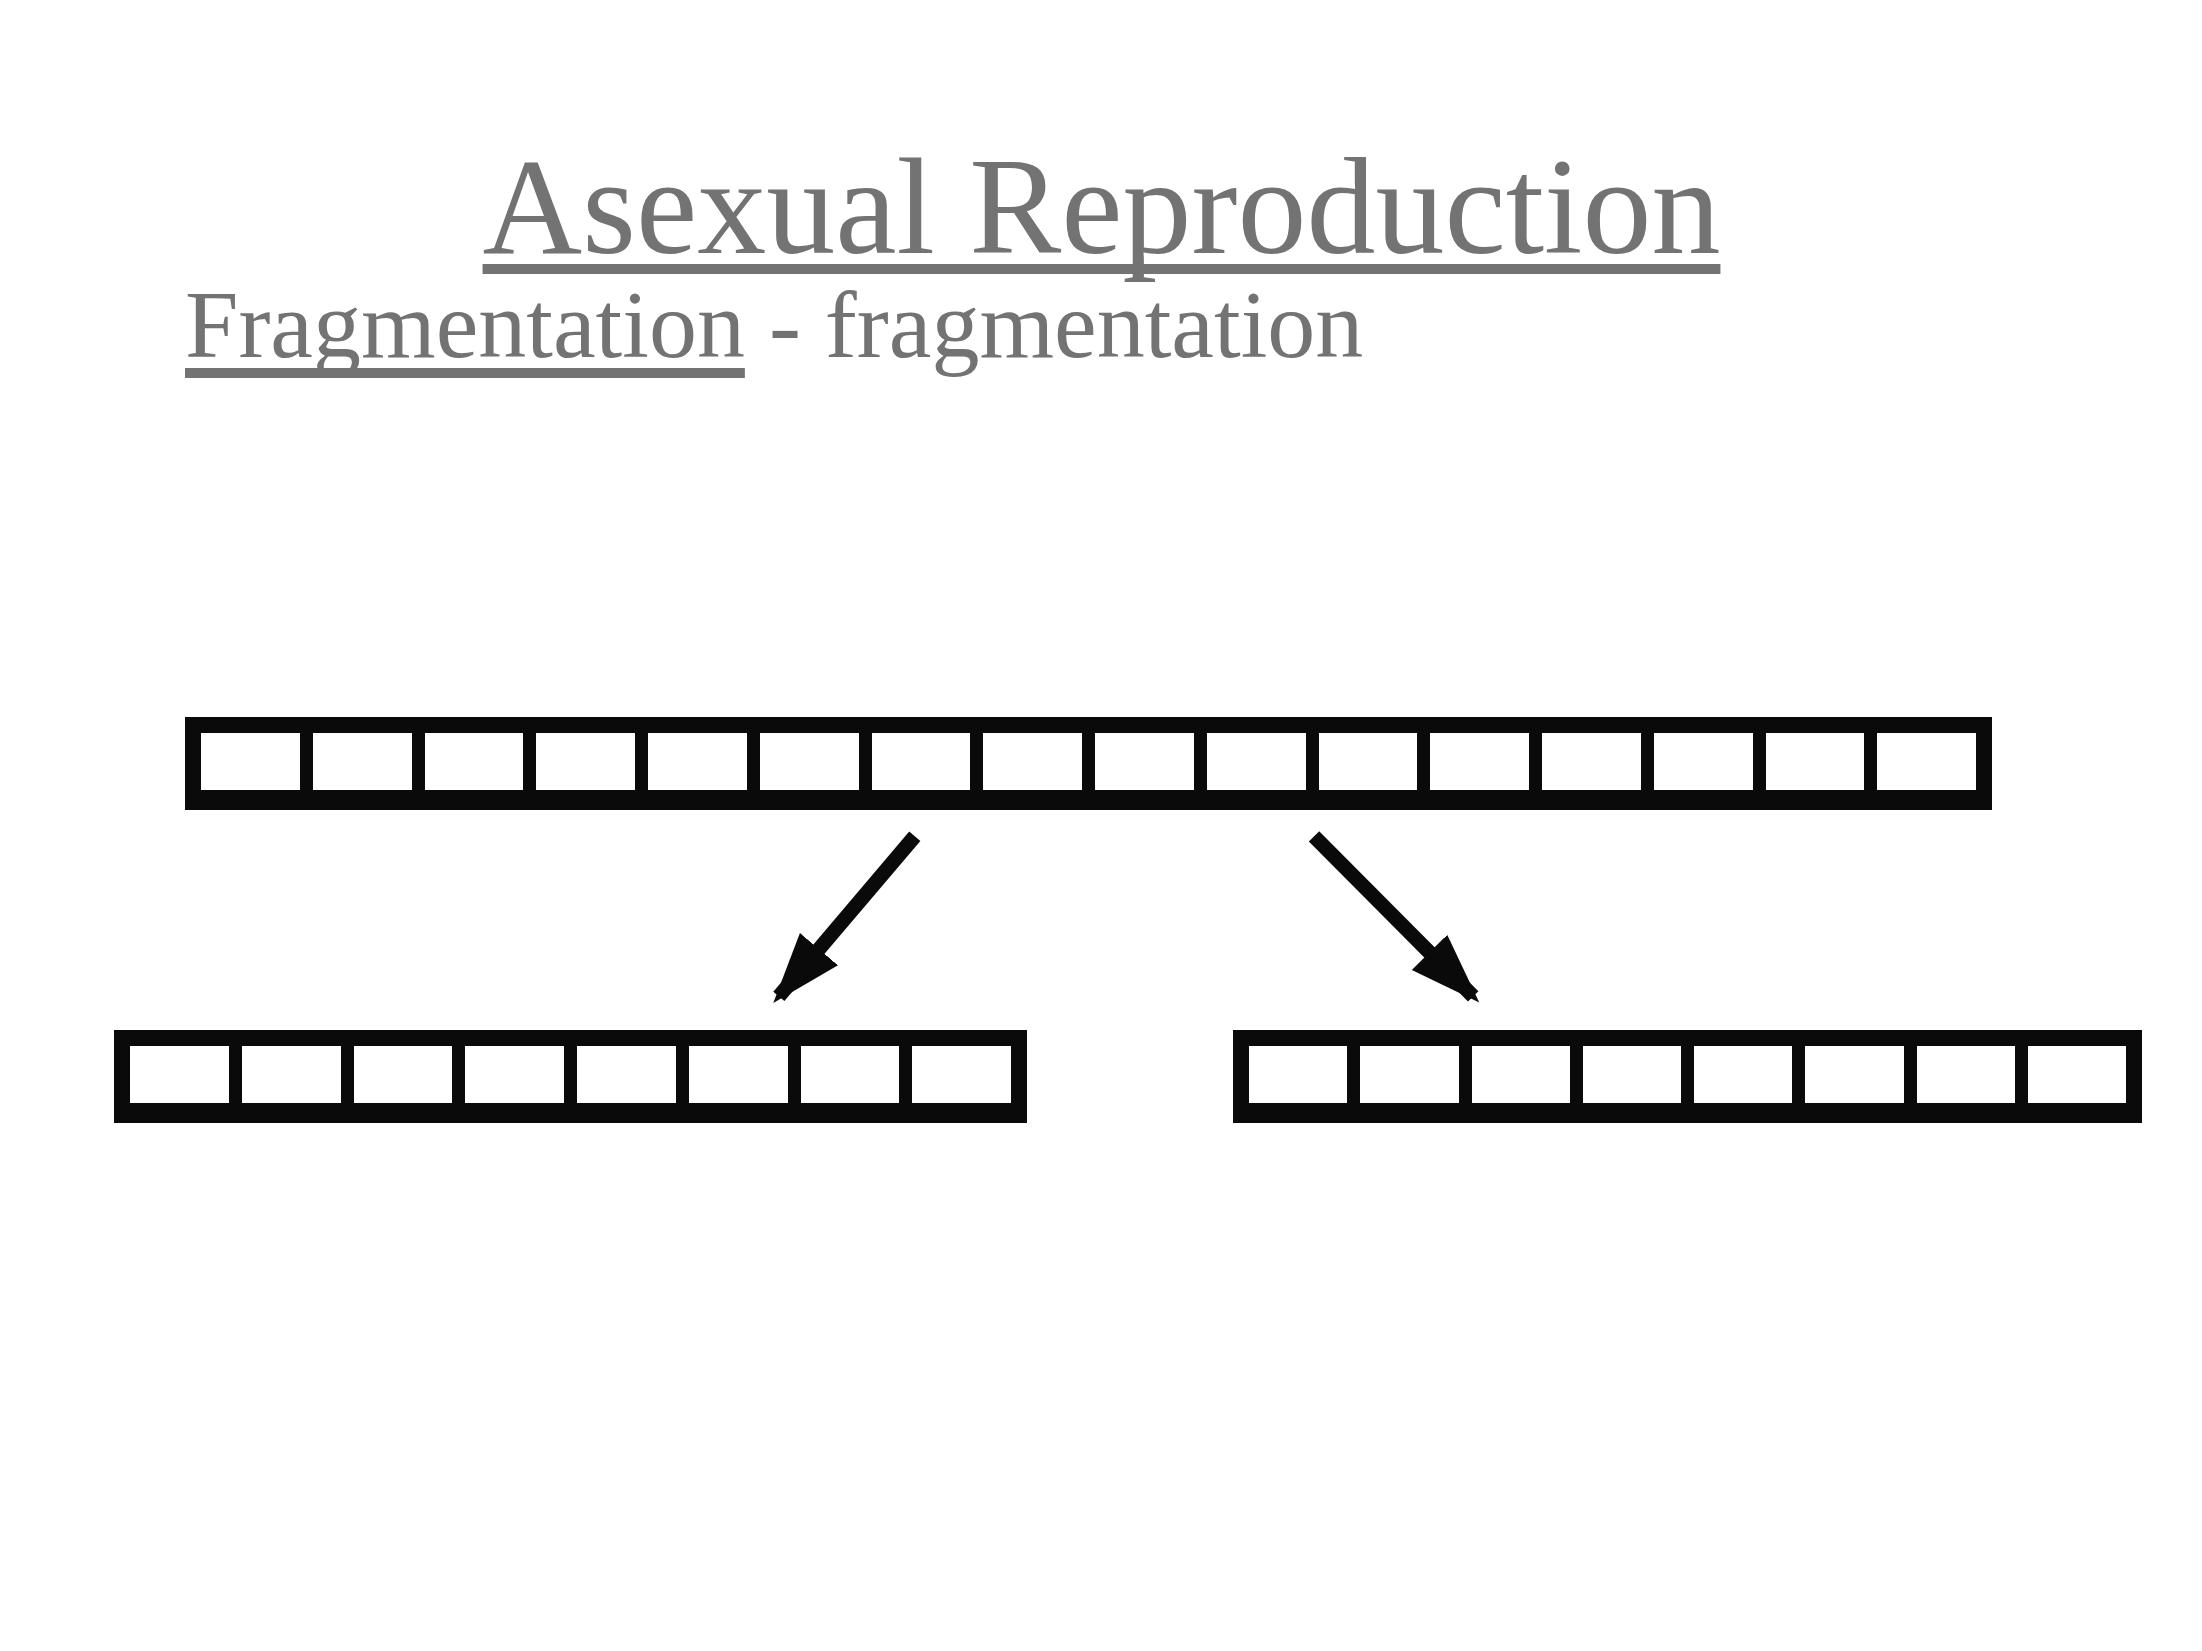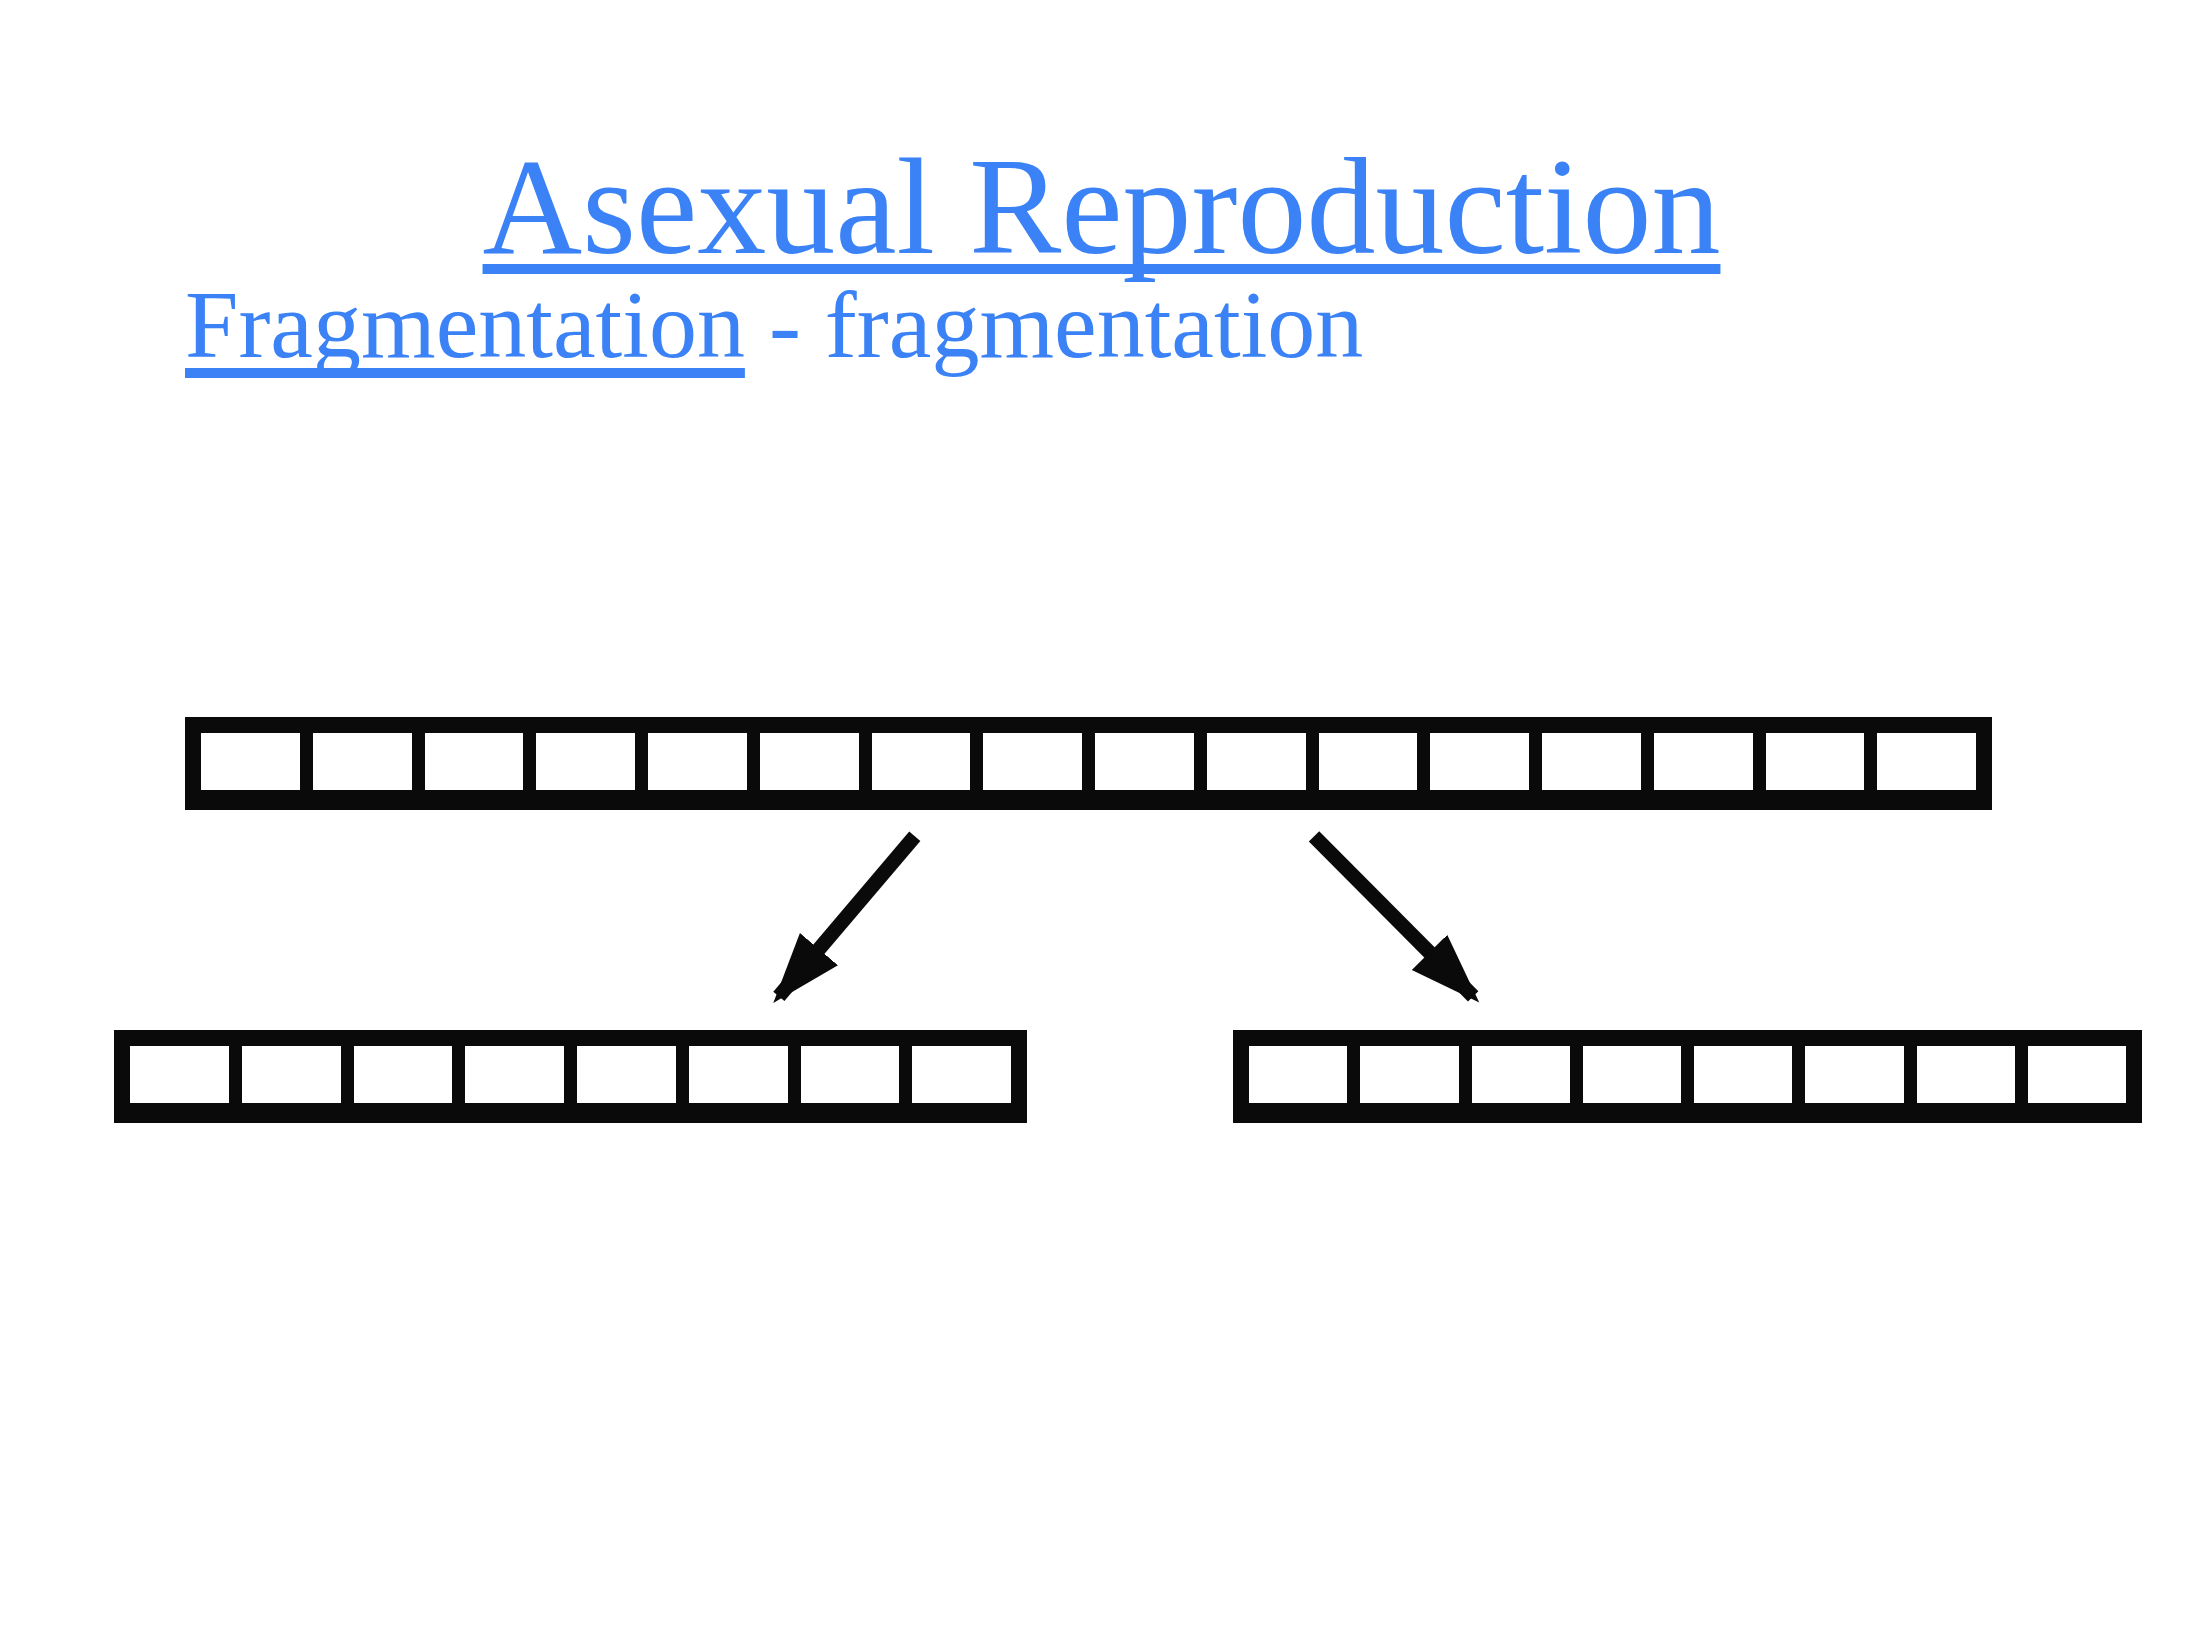--- a/index.html
+++ b/index.html
@@ -3,21 +3,21 @@
 <meta charset="utf-8">
 <style>
   html,body{margin:0;padding:0;}
   body{
     width:2203px;height:1652px;
     background:#ffffff;
     font-family:"Liberation Serif","DejaVu Serif",serif;
     position:relative;
     overflow:hidden;
   }
-  .slide{position:absolute;inset:0;background:#ffffff;color:#3b82f6;}
+  .slide{position:absolute;inset:0;background:#ffffff;color:#737373;}
 
   .title{
     position:absolute;top:36px;left:0;width:100%;
     text-align:center;
     font-size:138px;font-weight:400;line-height:1.15;
     white-space:nowrap;
   }
   .subtitle{
     position:absolute;top:237px;left:185px;
     font-size:96px;font-weight:400;line-height:1.15;

